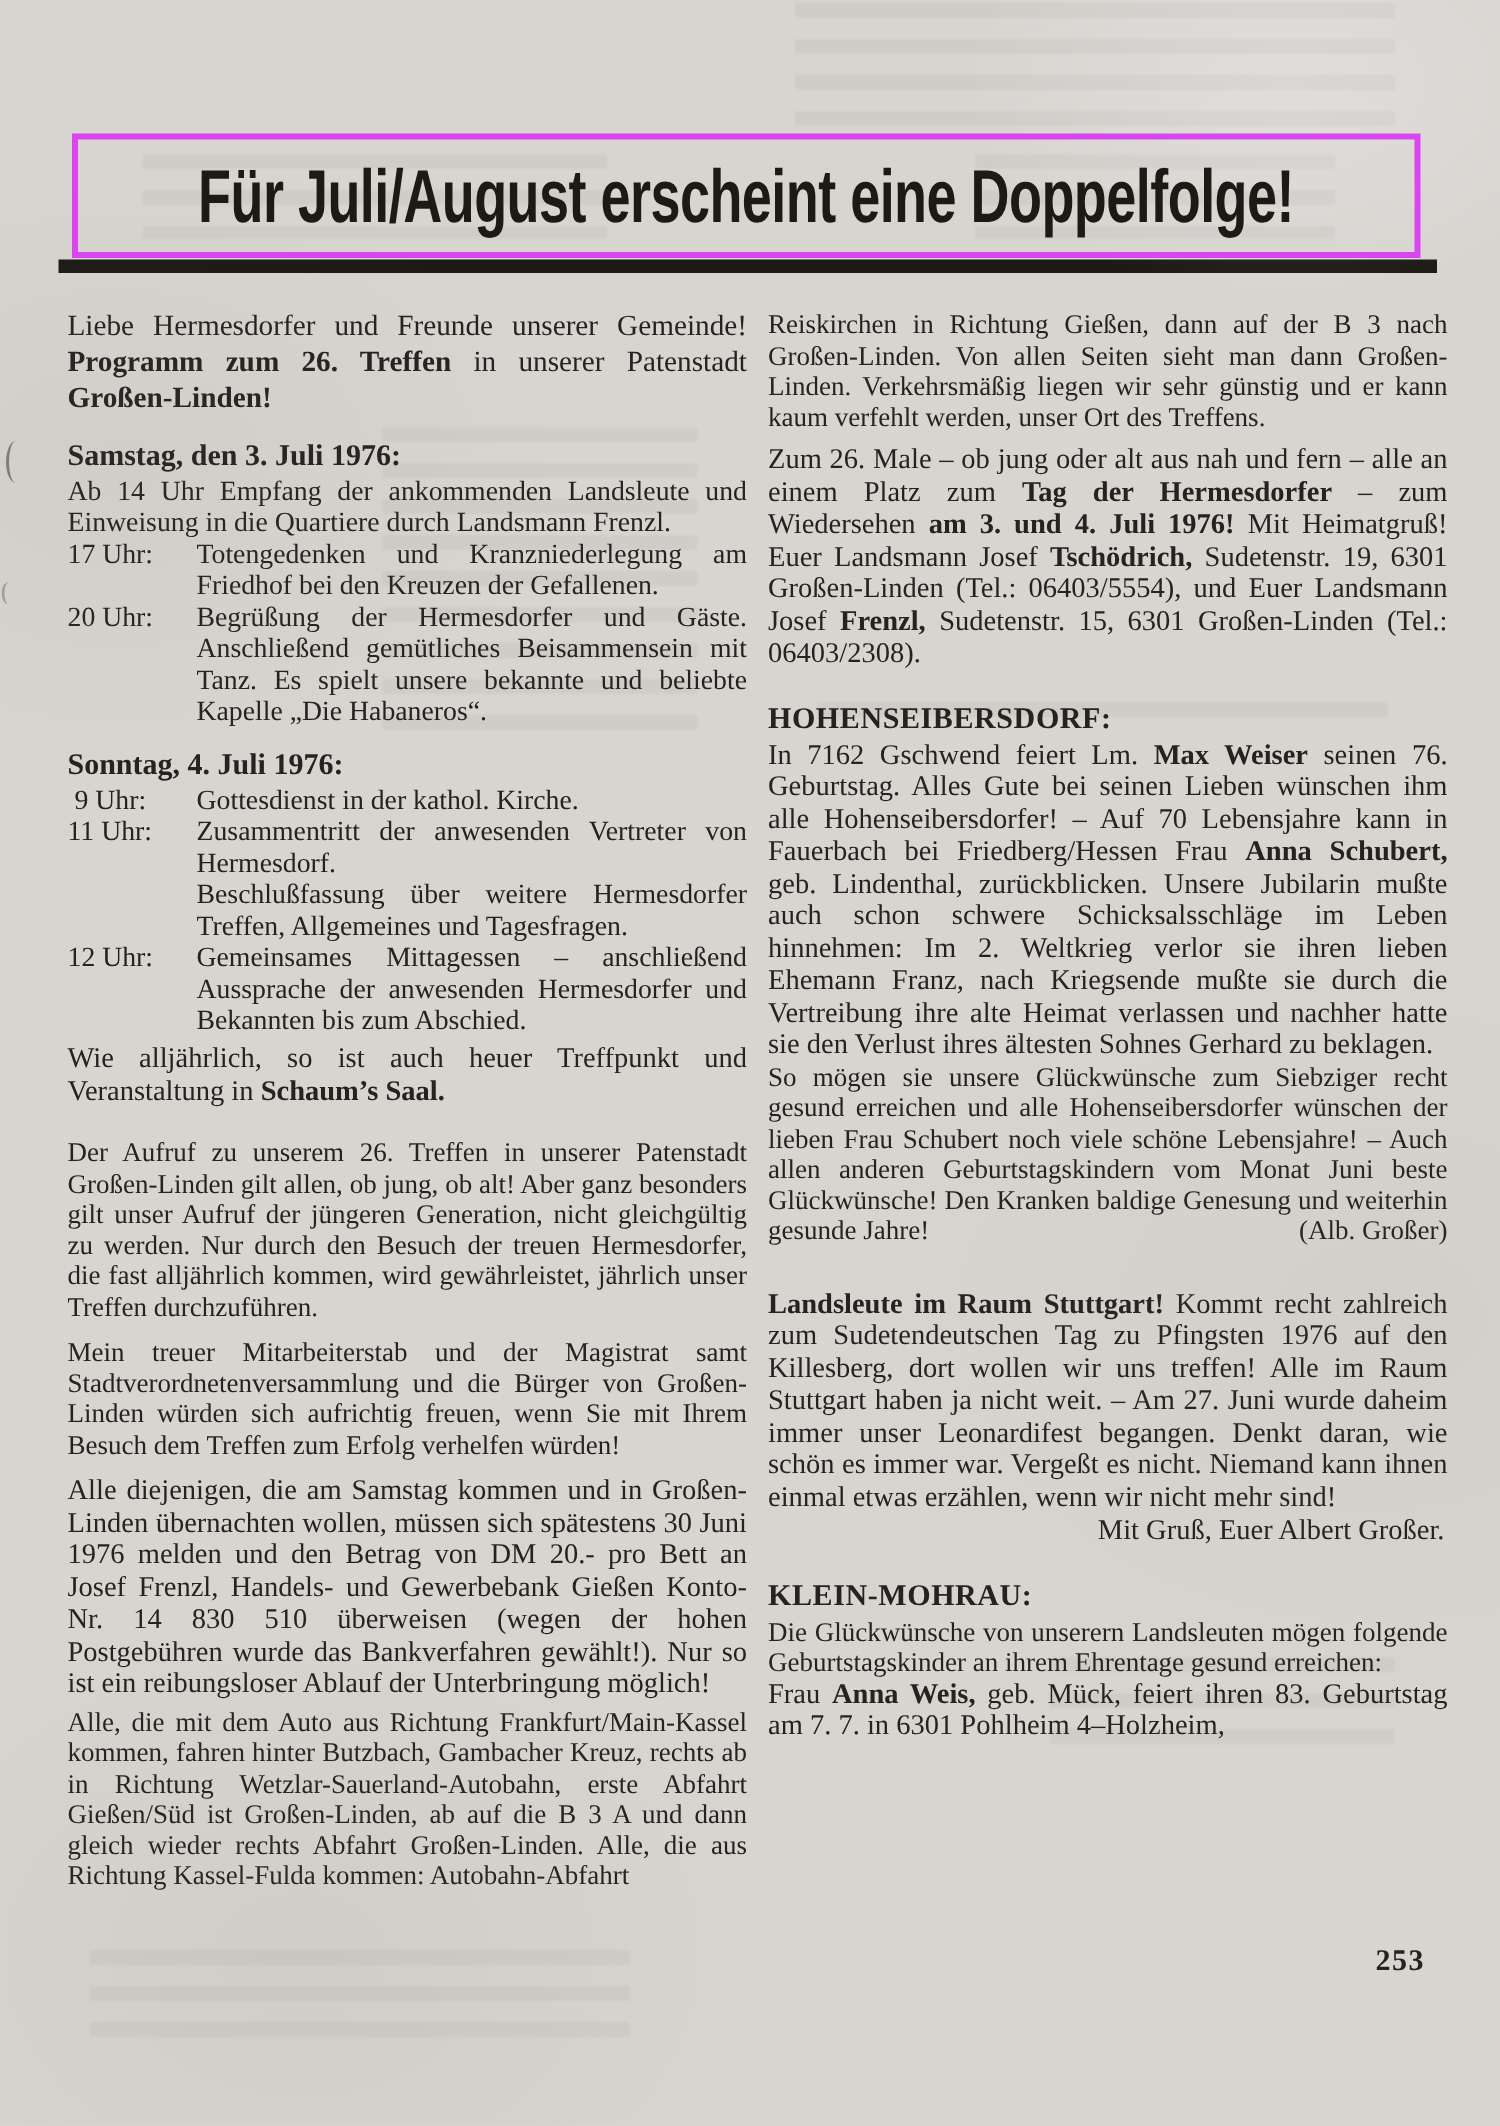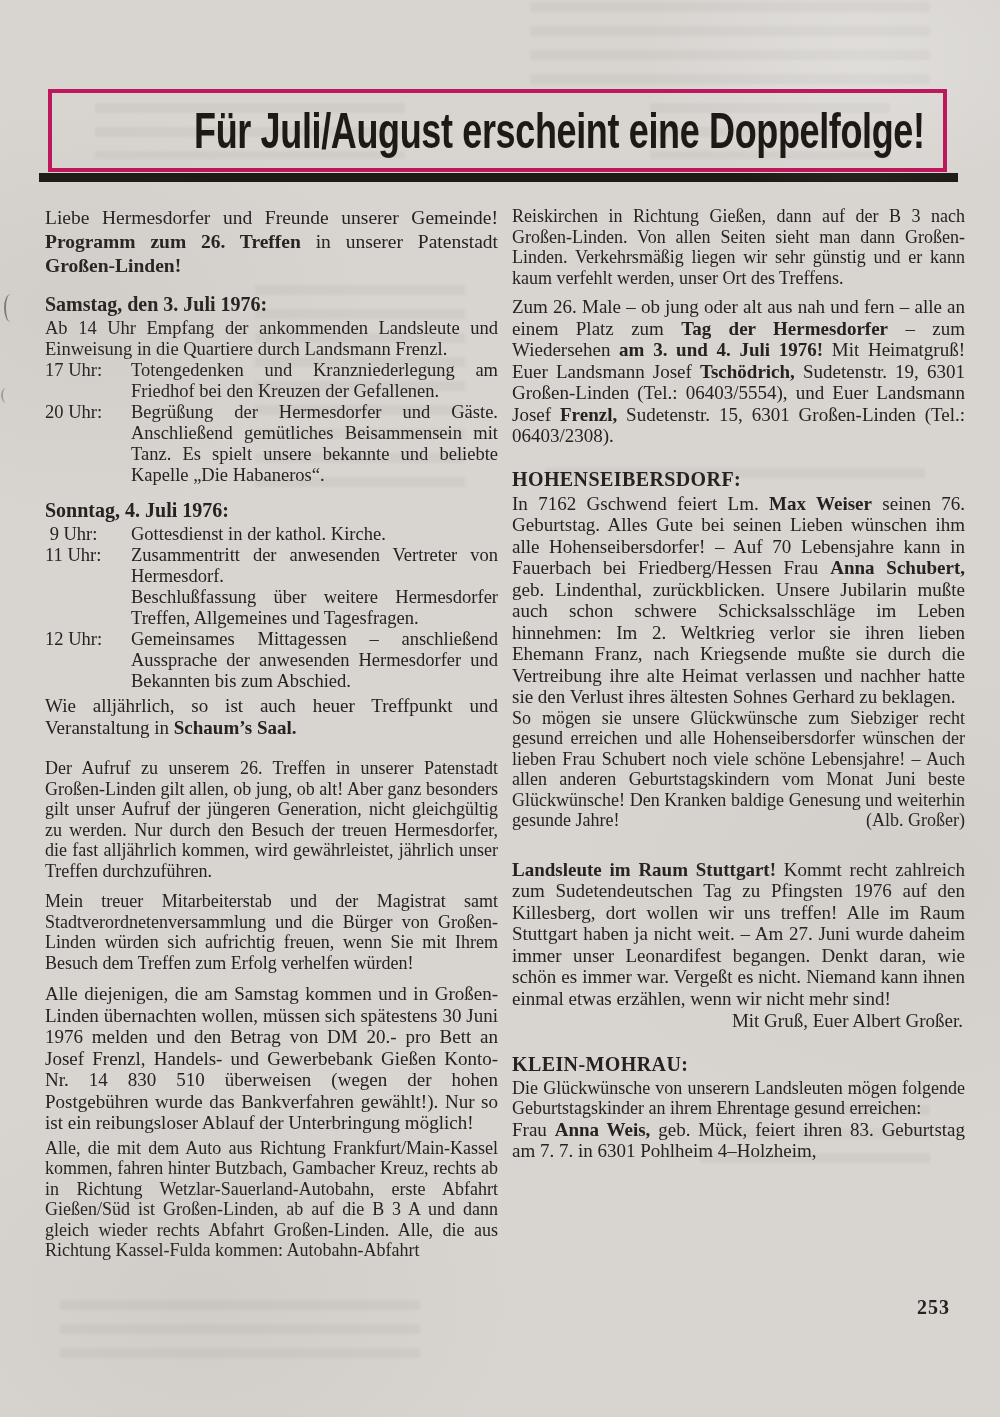--- a/index.html
+++ b/index.html
@@ -24,21 +24,21 @@
     background:repeating-linear-gradient(to bottom, rgba(55,50,45,.85) 0 10px, transparent 10px 24px);
   }
   .margin-mark{
     position:absolute;border-left:2.5px solid rgba(60,52,45,.55);
     border-radius:50%;pointer-events:none;
   }
   
   .banner{position:absolute;left:48px;top:89px;width:899px;height:83px;}
   .banner-box{
     position:relative;z-index:1;width:100%;height:100%;box-sizing:border-box;
-    border:4px solid #be185d;display:flex;align-items:center;
+    border:4px solid #d946ef;display:flex;align-items:center;justify-content:center;
     overflow:hidden;
   }
   .banner-text{
     font-family:"Liberation Sans", sans-serif;font-weight:bold;
     font-size:50px;letter-spacing:-.5px;white-space:nowrap;
     transform:scaleX(.72);transform-origin:50% 50%;color:#1d1915;
   }
   .banner-shadow{
     position:absolute;left:-9px;top:calc(100% + 1px);width:calc(100% + 20px);
     height:9px;background:#1d1915;

